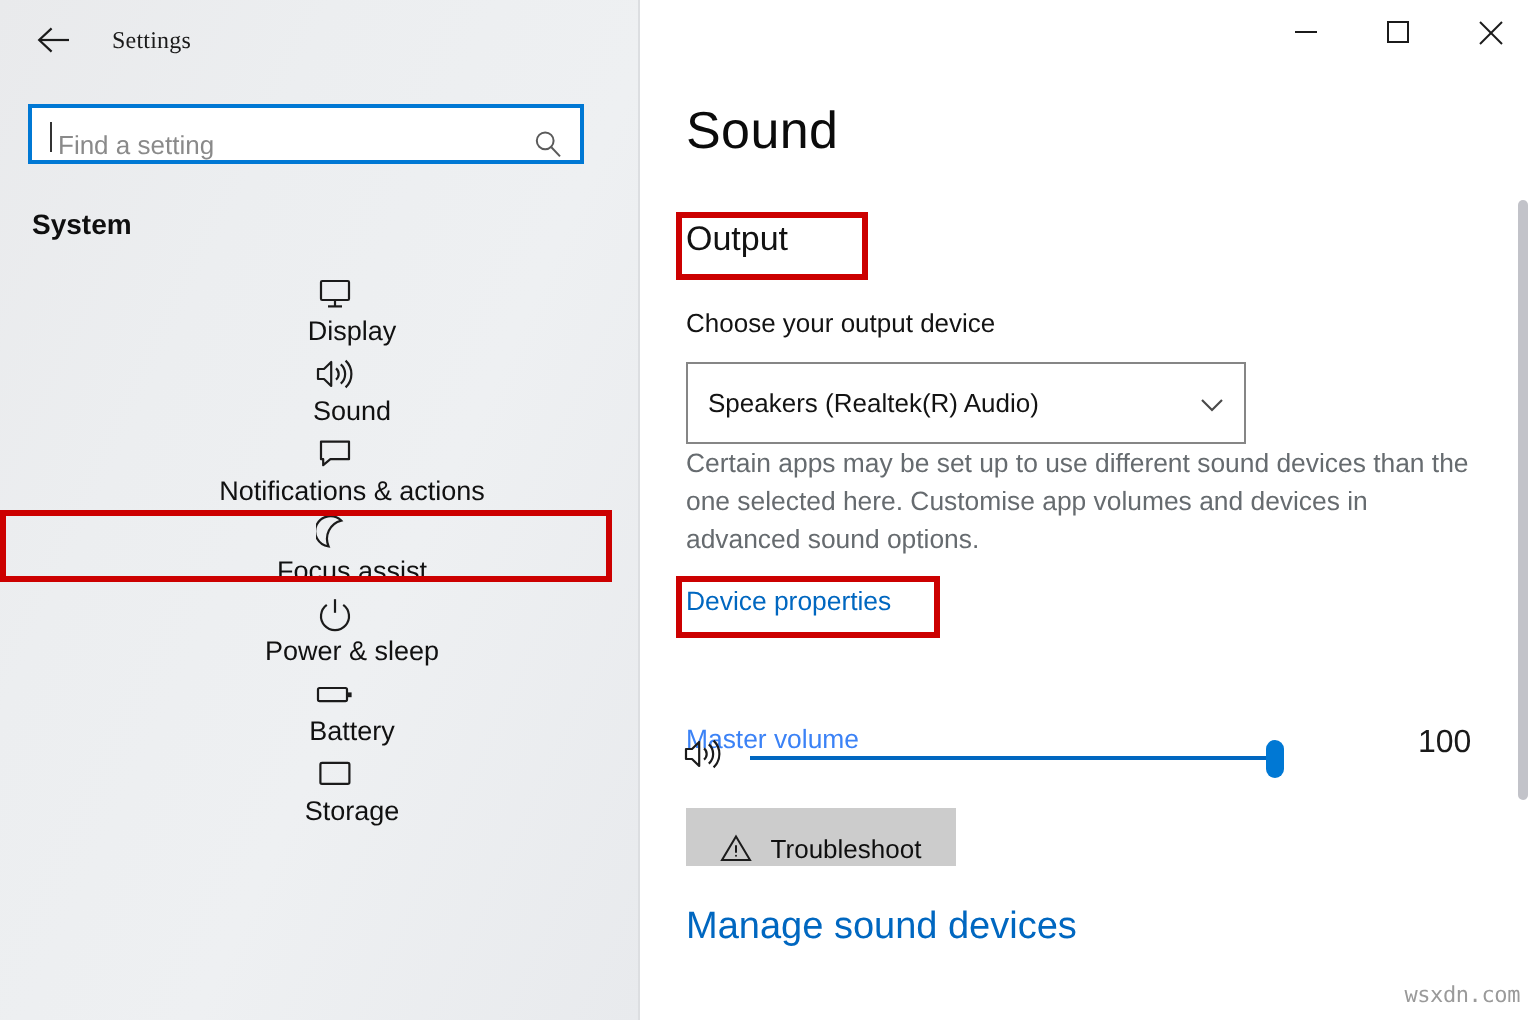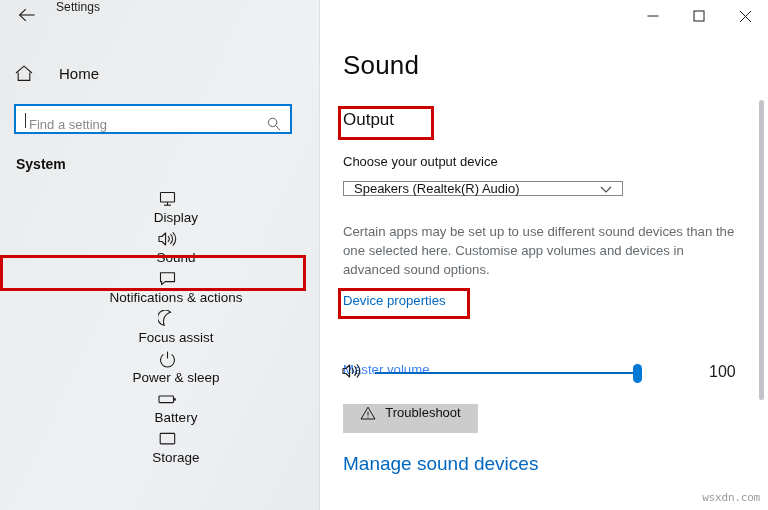--- a/index.html
+++ b/index.html
@@ -29,21 +29,23 @@
   #sidebar:after {
     content: "";
     position: absolute;
     top: 0; right: 0; width: 1px; height: 100%;
     background: #dcdee1;
   }
 
   .sb-top {
     height: 40px;
     display: flex;
+    align-items: center;
     padding-left: 12px;
+    font-family: Liberation Serif, serif;
   }
   .back-btn {
     width: 30px; height: 30px;
     display: flex; align-items: center; justify-content: center;
     cursor: pointer;
   }
   .back-btn svg { display:block; }
   .win-title {
     font-size: 12px;
     color: #1b1b1b;
@@ -181,21 +183,21 @@
   .lbl-choose {
     position: absolute;
     left: 23px; top: 154px;
     font-size: 13px;
     color: #131313;
   }
 
   .dropdown {
     position: absolute;
     left: 23px; top: 181px;
-    width: 280px; height: 15px;
+    width: 280px; height: 41px;
     border: 1px solid #868686;
     background: #fff;
     display: flex;
     align-items: center;
     padding: 0 8px 0 10px;
     cursor: pointer;
   }
   .dropdown .dval {
     flex: 1;
     font-size: 13px;
@@ -235,21 +237,21 @@
     font-size: 13.2px;
     color: #3b82f6;
     margin-top: 28px;
   }
 
   .slider-row {
     position: absolute;
     left: 21px; top: 362px;
     width: 400px; height: 28px;
     display: flex;
-    align-items: flex-start;
+    align-items: flex-end;
     text-decoration: underline;
   }
   .spk-ico { width: 22px; height: 22px; flex: 0 0 22px; }
   .track-wrap {
     position: relative;
     margin-left: 12px;
     width: 266px; height: 22px;
     display: flex; align-items: center;
     cursor: pointer;
   }
@@ -274,21 +276,21 @@
     color: #1a1a1a;
   }
 
   .btn-trouble {
     position: absolute;
     left: 23px; top: 404px;
     width: 135px; height: 29px;
     background: #cccccc;
     border: 1px solid #cccccc;
     display: flex;
-    align-items: flex-start;
+    align-items: flex-end;
     justify-content: center;
     cursor: pointer;
   }
   .btn-trouble .warn { width: 16px; height: 16px; flex: 0 0 16px; }
   .btn-trouble .tlbl {
     font-size: 13px;
     color: #0f0f0f;
     margin-left: 9px;
   }
 
@@ -337,29 +339,20 @@
         <span>
           <svg width="18" height="16" viewBox="0 0 18 16">
             <path d="M7.8 2.2 L1.6 8 L7.8 13.8" fill="none" stroke="#1b1b1b" stroke-width="1.1"></path>
             <line x1="1.8" y1="8" x2="16.5" y2="8" stroke="#1b1b1b" stroke-width="1.1"></line>
           </svg>
         </span>
       </div>
       <div class="win-title">Settings</div>
     </div>
 
-    <div class="home-row">
-      <span class="ico">
-        <svg width="20" height="19" viewBox="0 0 20 19">
-          <path d="M2 9 L10 2.2 L18 9" fill="none" stroke="#1b1b1b" stroke-width="1.1"></path>
-          <path d="M4.2 8.4 V16.4 H15.8 V8.4" fill="none" stroke="#1b1b1b" stroke-width="1.1"></path>
-        </svg>
-      </span>
-      <span class="lbl">Home</span>
-    </div>
 
     <div class="search-wrap">
       <div class="search-box">
         <span class="caret"></span>
         <span class="search-ph">Find a setting</span>
         <span class="search-ico">
           <svg width="16" height="16" viewBox="0 0 16 16">
             <circle cx="6.6" cy="6.4" r="4.2" fill="none" stroke="#5a5a5a" stroke-width="1"></circle>
             <line x1="9.7" y1="9.6" x2="14" y2="14.2" stroke="#5a5a5a" stroke-width="1"></line>
           </svg>

